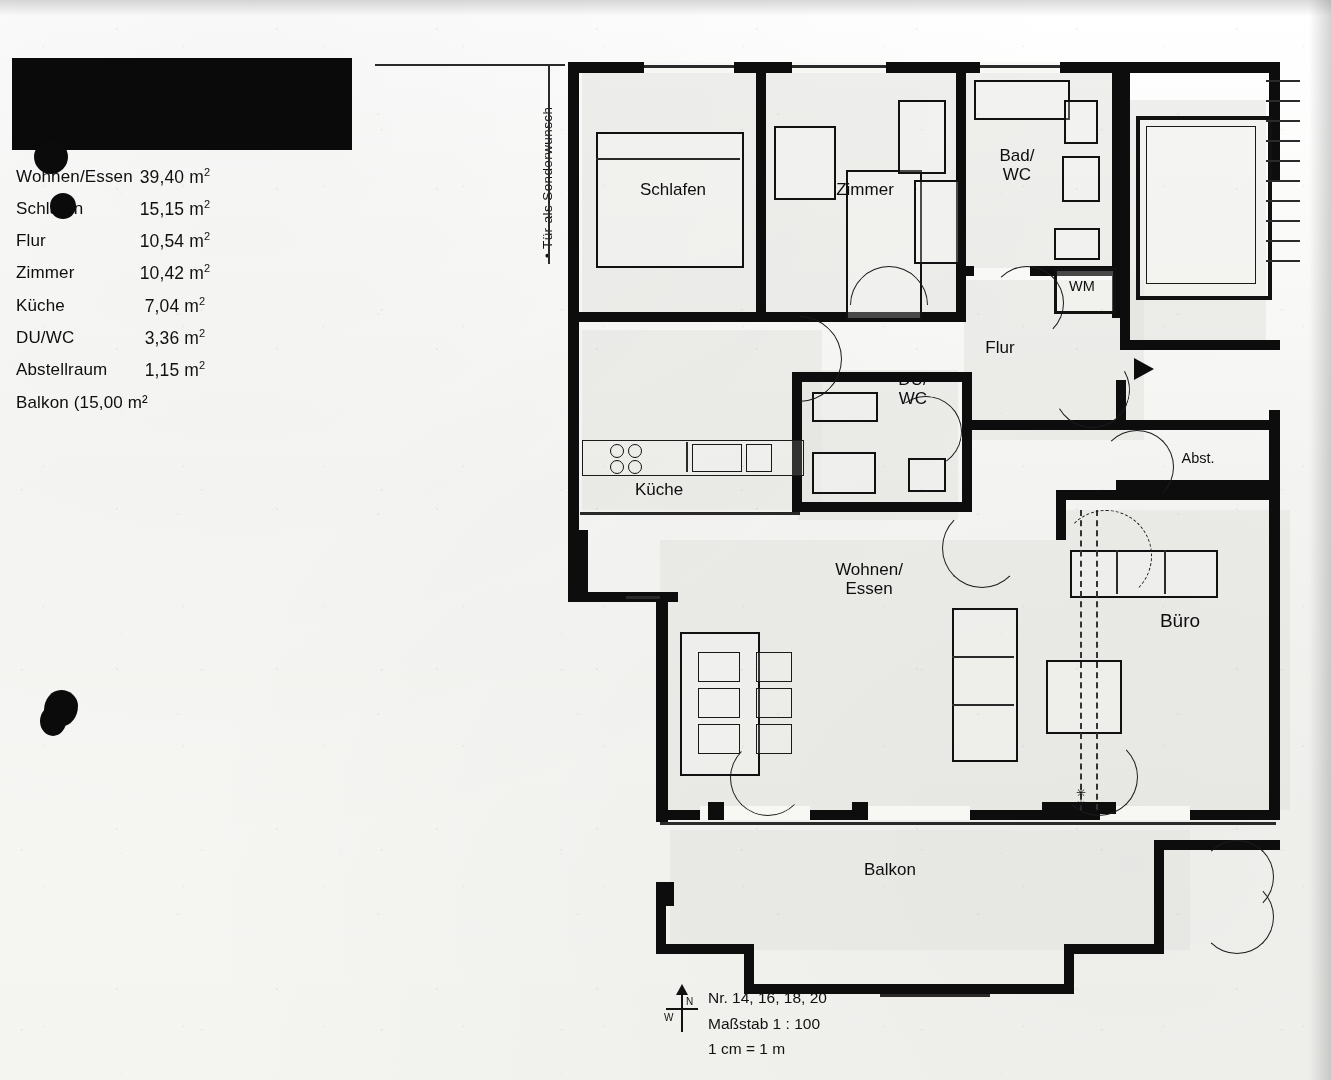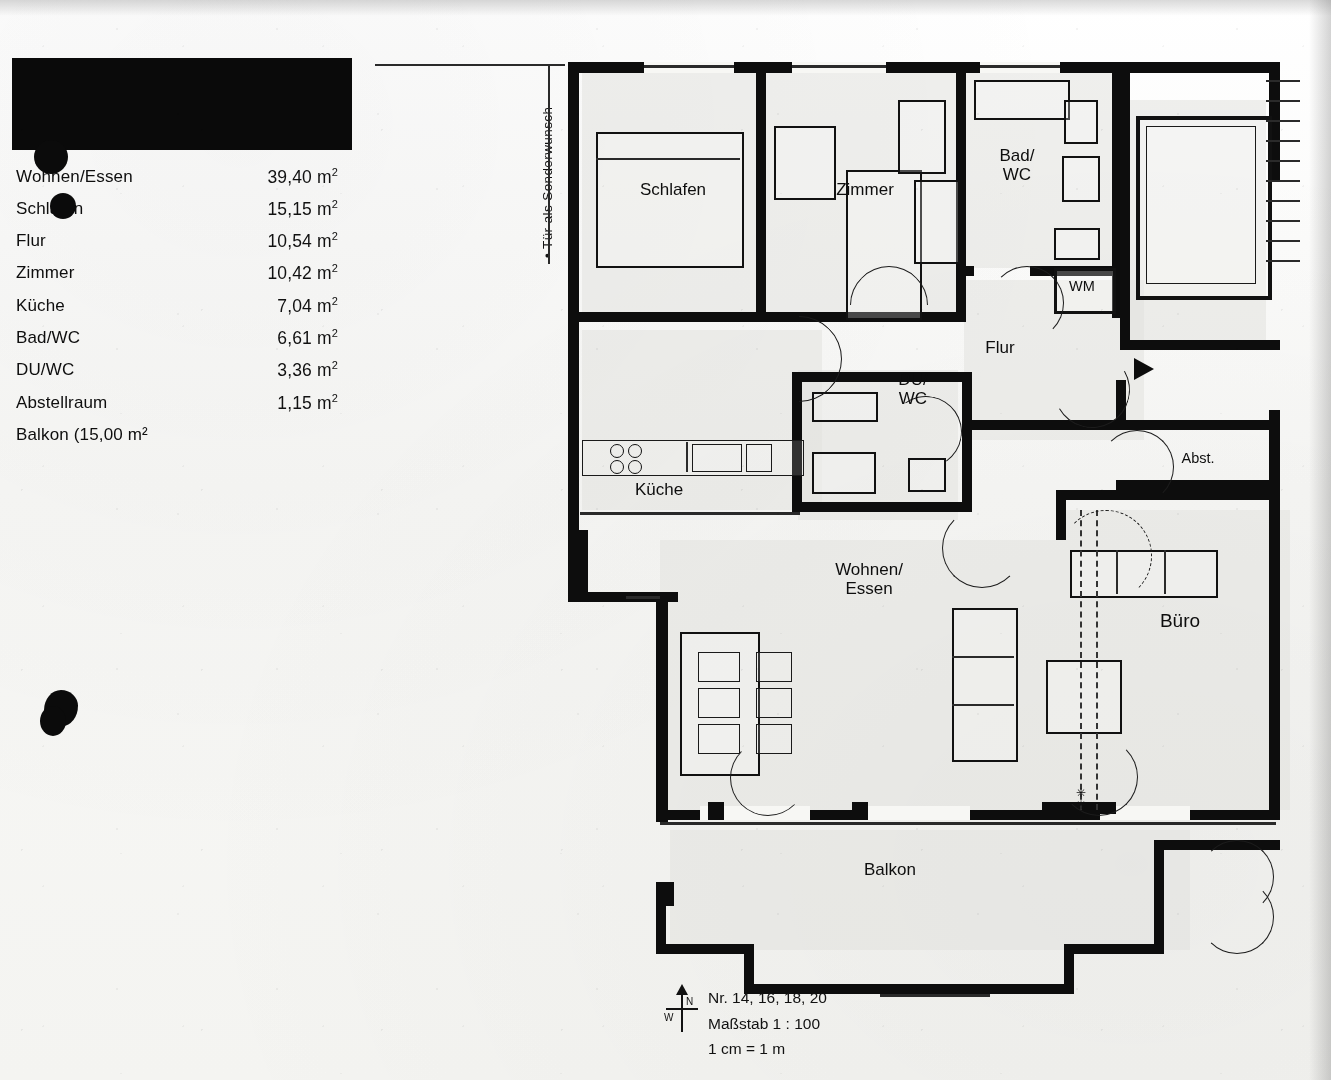--- a/index.html
+++ b/index.html
@@ -61,21 +61,21 @@
     padding: 6.5px 0 6.5px 0;
     vertical-align: baseline;
     white-space: nowrap;
   }
   .legend-table td.label {
     padding-left: 4px;
     text-align: left;
     letter-spacing: 0.15px;
   }
   .legend-table td.value {
-    text-align: right;
+    text-align: center;
     padding-right: 14px;
     letter-spacing: 0.15px;
   }
   .legend-table td.value sup {
     font-size: 11px;
     vertical-align: super;
   }
   .legend-table tr.indent td.label {
     padding-left: 4px;
   }
@@ -234,24 +234,20 @@
           <td class="label">Flur</td>
           <td class="value"><span>10,54 m</span><sup>2</sup></td>
         </tr>
         <tr>
           <td class="label">Zimmer</td>
           <td class="value"><span>10,42 m</span><sup>2</sup></td>
         </tr>
         <tr>
           <td class="label">Küche</td>
           <td class="value"><span>7,04 m</span><sup>2</sup></td>
-        </tr>
-        <tr>
-          <td class="label">Bad/WC</td>
-          <td class="value"><span>6,61 m</span><sup>2</sup></td>
         </tr>
         <tr>
           <td class="label">DU/WC</td>
           <td class="value"><span>3,36 m</span><sup>2</sup></td>
         </tr>
         <tr>
           <td class="label">Abstellraum</td>
           <td class="value"><span>1,15 m</span><sup>2</sup></td>
         </tr>
         <tr>

